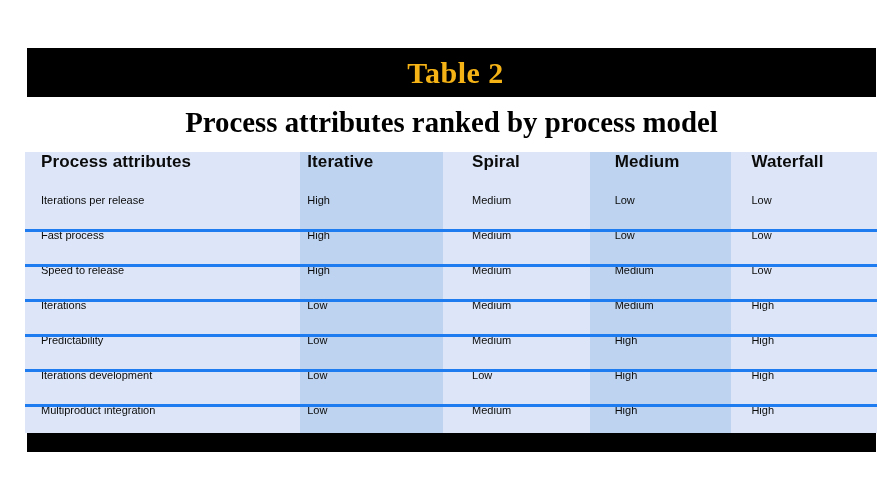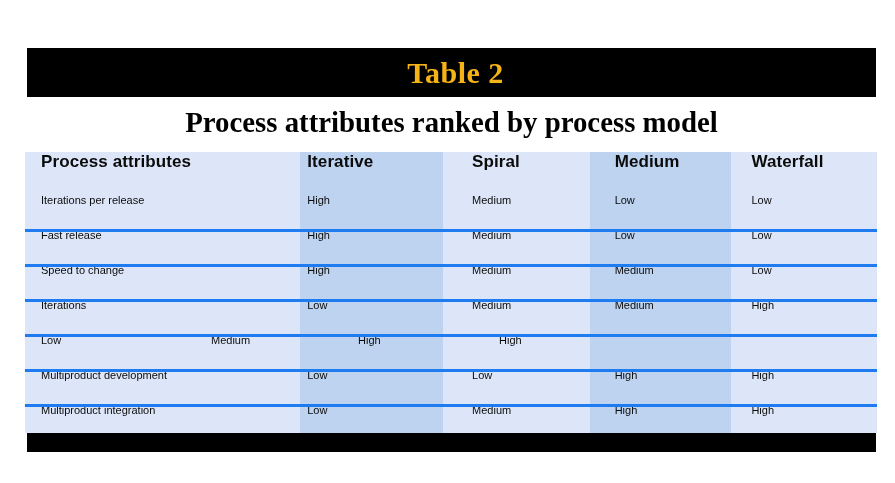--- a/index.html
+++ b/index.html
@@ -177,52 +177,53 @@
 
       <div class="row">
         <div class="cell c1">Iterations per  release</div>
         <div class="cell c2">High</div>
         <div class="cell c3">Medium</div>
         <div class="cell c4">Low</div>
         <div class="cell c5">Low</div>
       </div>
 
       <div class="row sep">
-        <div class="cell c1">Fast release</div>
+        <div class="cell c1">Fast process</div>
         <div class="cell c2">High</div>
         <div class="cell c3">Medium</div>
         <div class="cell c4">Low</div>
         <div class="cell c5">Low</div>
       </div>
 
       <div class="row sep">
-        <div class="cell c1">Speed to change</div>
+        <div class="cell c1">Speed to release</div>
         <div class="cell c2">High</div>
         <div class="cell c3">Medium</div>
         <div class="cell c4">Medium</div>
         <div class="cell c5">Low</div>
       </div>
 
       <div class="row sep">
         <div class="cell c1">Iterations</div>
         <div class="cell c2">Low</div>
         <div class="cell c3">Medium</div>
         <div class="cell c4">Medium</div>
         <div class="cell c5">High</div>
       </div>
 
       <div class="row sep">
+        <div class="cell c1">Predictability</div>
         <div class="cell c2">Low</div>
         <div class="cell c3">Medium</div>
         <div class="cell c4">High</div>
         <div class="cell c5">High</div>
       </div>
 
       <div class="row sep">
-        <div class="cell c1">Multiproduct development</div>
+        <div class="cell c1">Iterations development</div>
         <div class="cell c2">Low</div>
         <div class="cell c3">Low</div>
         <div class="cell c4">High</div>
         <div class="cell c5">High</div>
       </div>
 
       <div class="row sep">
         <div class="cell c1">Multiproduct integration</div>
         <div class="cell c2">Low</div>
         <div class="cell c3">Medium</div>

